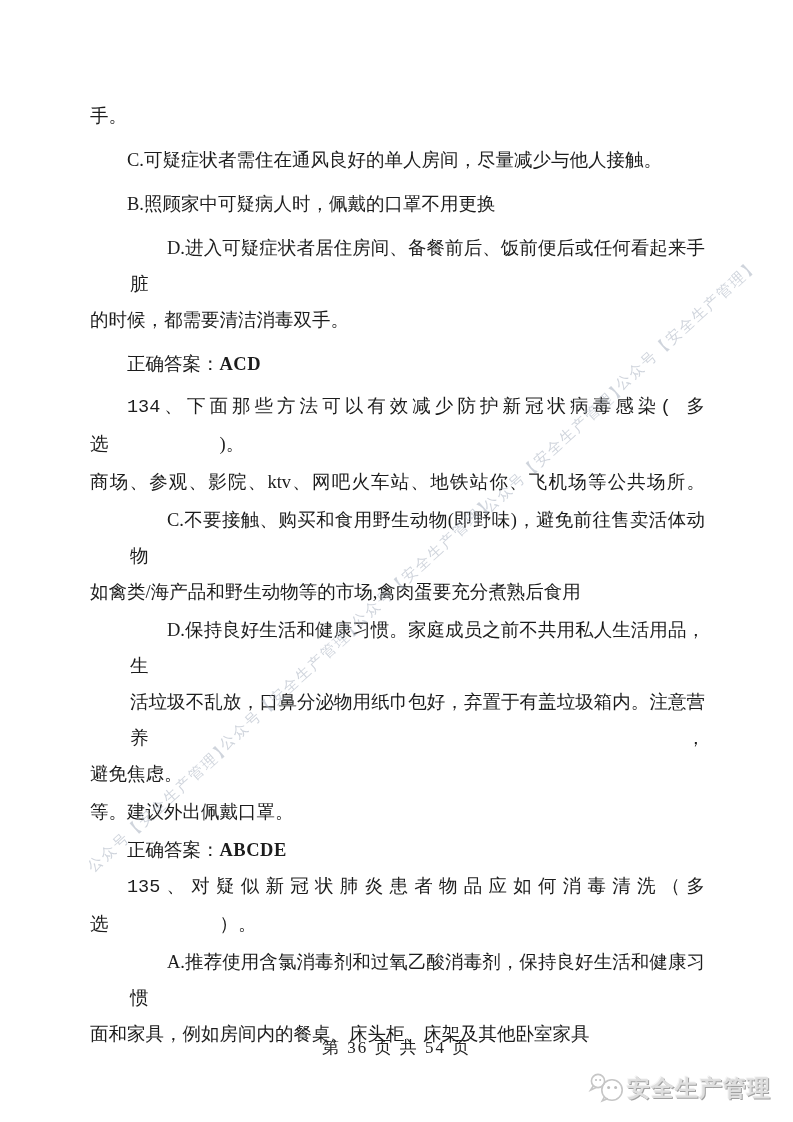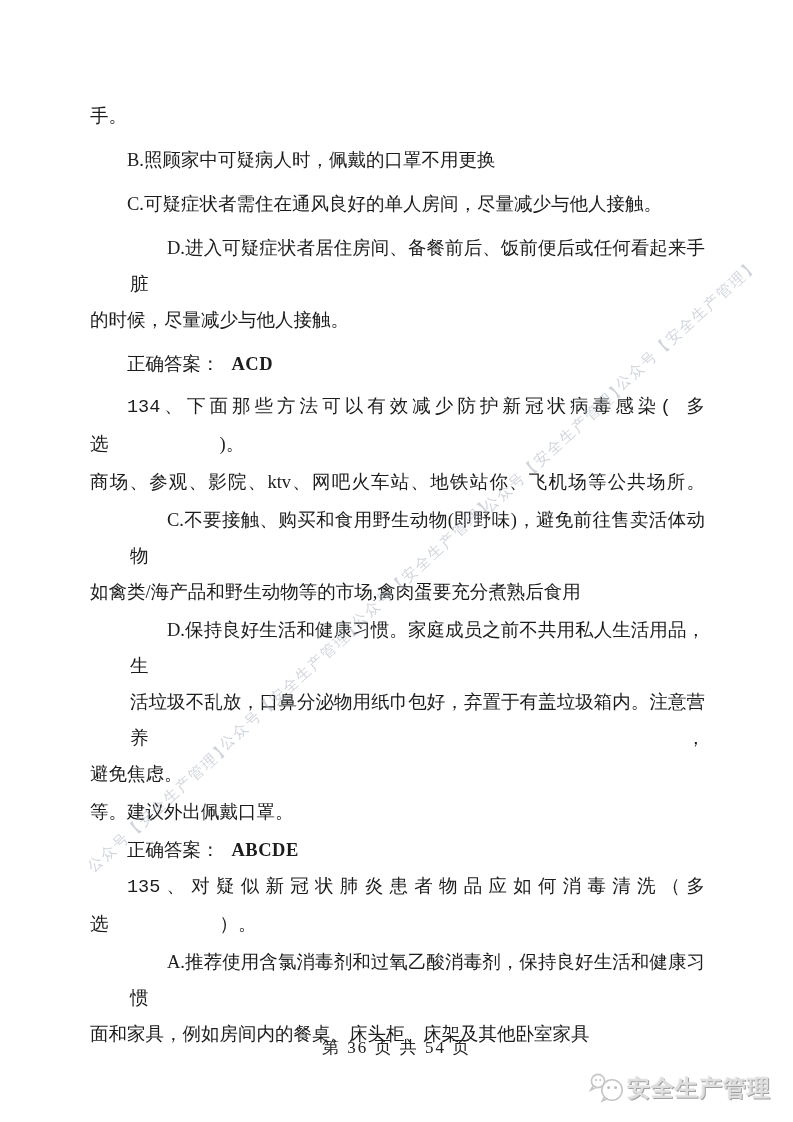--- a/index.html
+++ b/index.html
@@ -9,21 +9,21 @@
     font-family:"Liberation Serif","DejaVu Serif",serif;
     color:#1c1c1c;
   }
   .page{position:absolute;left:90px;top:98px;width:615px;z-index:2;}
   .line{font-size:18.5px;line-height:36px;margin:0;}
   .para{margin:0 0 8px 0;}
   .sec23 .para{margin:0 0 2px 0;}
   .indent{text-indent:2em;}
   .fill{text-align:justify;text-align-last:justify;margin-left:40px;}
   .spread{text-align:justify;text-align-last:justify;font-family:Liberation Mono, monospace;}
-  .answer-val{font-weight:bold;letter-spacing:.5px;margin-left:12px;}
+  .answer-val{font-weight:bold;letter-spacing:.5px;}
   .footer{
     position:absolute;left:0;top:1036px;width:793px;text-align:center;
     font-size:17px;letter-spacing:2px;color:#222;z-index:2;
   }
   .wm{
     position:absolute;z-index:3;pointer-events:none;
     font-size:15px;letter-spacing:2px;color:#a9b2c0;opacity:.55;
     transform:rotate(-42deg);transform-origin:left center;white-space:nowrap;
   }
   .brand{
@@ -42,24 +42,24 @@
 <span class="wm" style="left:90px;top:860px">公众号【安全生产管理】</span>
 <span class="wm" style="left:222px;top:738px">公众号【安全生产管理】</span>
 <span class="wm" style="left:354px;top:616px">公众号【安全生产管理】</span>
 <span class="wm" style="left:486px;top:500px">公众号【安全生产管理】</span>
 <span class="wm" style="left:618px;top:378px">公众号【安全生产管理】</span>
 
 <div class="page">
 
   <div class="sec1">
     <p class="line para">手。</p>
+    <p class="line para indent">C.可疑症状者需住在通风良好的单人房间，尽量减少与他人接触。</p>
     <p class="line para indent">B.照顾家中可疑病人时，佩戴的口罩不用更换</p>
-    <p class="line para indent">C.可疑症状者需住在通风良好的单人房间，尽量减少与他人接触。</p>
     <p class="line indent fill">D.进入可疑症状者居住房间、备餐前后、饭前便后或任何看起来手脏</p>
-    <p class="line para">的时候，尽量减少与他人接触。</p>
+    <p class="line para">的时候，都需要清洁消毒双手。</p>
     <p class="line para indent"><span>正确答案：</span><span class="answer-val">ACD</span></p>
   </div>
 
   <div class="sec23">
     <p class="line indent spread">134、下面那些方法可以有效减少防护新冠状病毒感染( 多</p>
     <p class="line para">选　　　　　　)。</p>
     <p class="line para fill">商场、参观、影院、ktv、网吧火车站、地铁站你、飞机场等公共场所。</p>
     <p class="line indent fill">C.不要接触、购买和食用野生动物(即野味)，避免前往售卖活体动物</p>
     <p class="line para">如禽类/海产品和野生动物等的市场,禽肉蛋要充分煮熟后食用</p>
     <p class="line indent fill">D.保持良好生活和健康习惯。家庭成员之前不共用私人生活用品，生</p>

